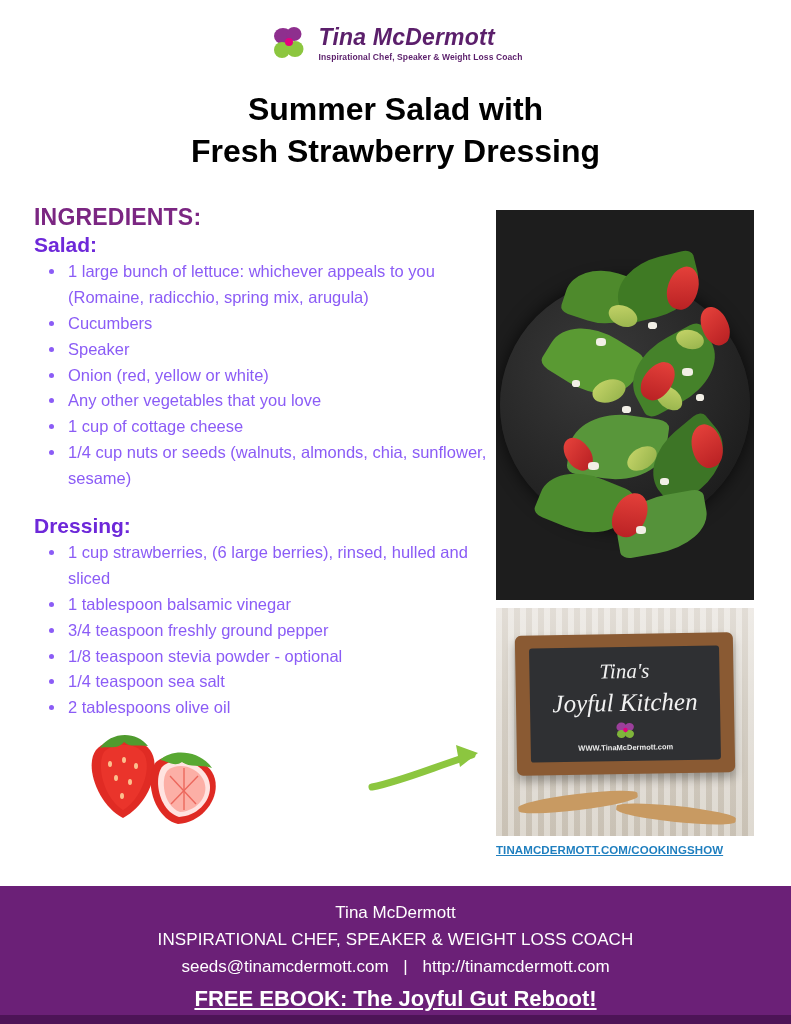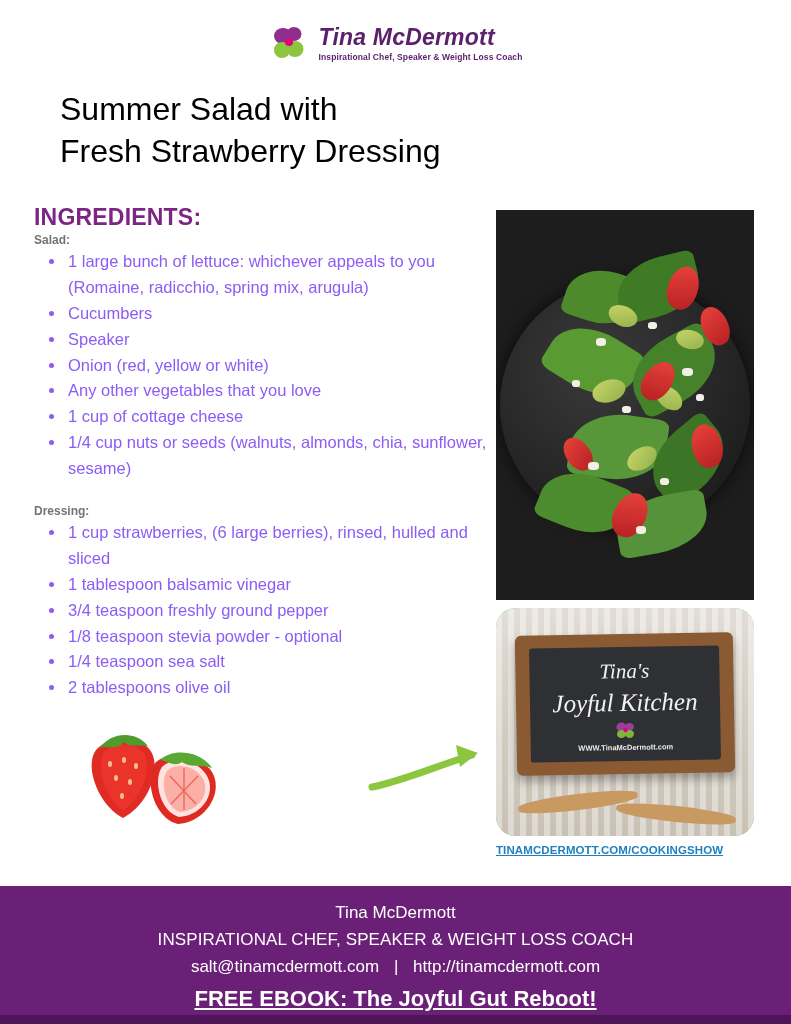--- a/index.html
+++ b/index.html
@@ -43,23 +43,23 @@
   .logo-tag {
     font-size: 8.5px;
     font-weight: bold;
     color: #5b1f6b;
     margin-top: 4px;
     letter-spacing: .1px;
   }
 
   
   .title {
-    text-align: left;
+    text-align: center;
     font-size: 32px;
-    font-weight: normal;
+    font-weight: bold;
     line-height: 1.32;
     color: #000;
     margin-top: 26px;
     padding: 0 60px;
   }
   .title .l2 { display: block; }
 
   
   .body-area {
     position: absolute;
@@ -76,22 +76,22 @@
   }
   .section-head {
     color: #7b2682;
     font-size: 23px;
     font-weight: bold;
     letter-spacing: .2px;
     margin-bottom: 2px;
   }
   .sub-head {
     font-weight: bold;
-    font-size: 12px;
-    color: #737373;
+    font-size: 21px;
+    color: #6d28d9;
     margin: 2px 0 2px 0;
   }
   ul.ing {
     margin: 0 0 0 6px;
     padding-left: 26px;
     list-style: disc;
   }
   ul.ing li {
     font-size: 16.5px;
     line-height: 1.57;
@@ -147,21 +147,20 @@
     background: #1d1d1d;
   }
   .photo-board {
     position: absolute;
     left: 496px;
     top: 412px;
     width: 258px;
     height: 228px;
     overflow: hidden;
     background: #22c55e;
-    border-radius: 20px;
   }
   .photo-link {
     position: absolute;
     left: 496px;
     top: 648px;
     width: 258px;
     text-align: left;
     font-size: 11.5px;
     font-weight: bold;
     color: #1f7fbf;
@@ -388,19 +387,19 @@
     </div>
   </div>
 
   <a class="photo-link" href="#">TINAMCDERMOTT.COM/COOKINGSHOW</a>
 </div>
 
 <div class="footer">
   <div class="f-name">Tina McDermott</div>
   <div class="f-role">INSPIRATIONAL CHEF, SPEAKER &amp; WEIGHT LOSS COACH</div>
   <div class="f-contact">
-    <span>salt@tinamcdermott.com</span>
+    <span>seeds@tinamcdermott.com</span>
     <span class="sep">|</span>
     <span>http://tinamcdermott.com</span>
   </div>
   <div class="f-ebook">FREE EBOOK: The Joyful Gut Reboot!</div>
   <div class="footer-bottom-bar"></div>
 </div>
 
 </body></html>

